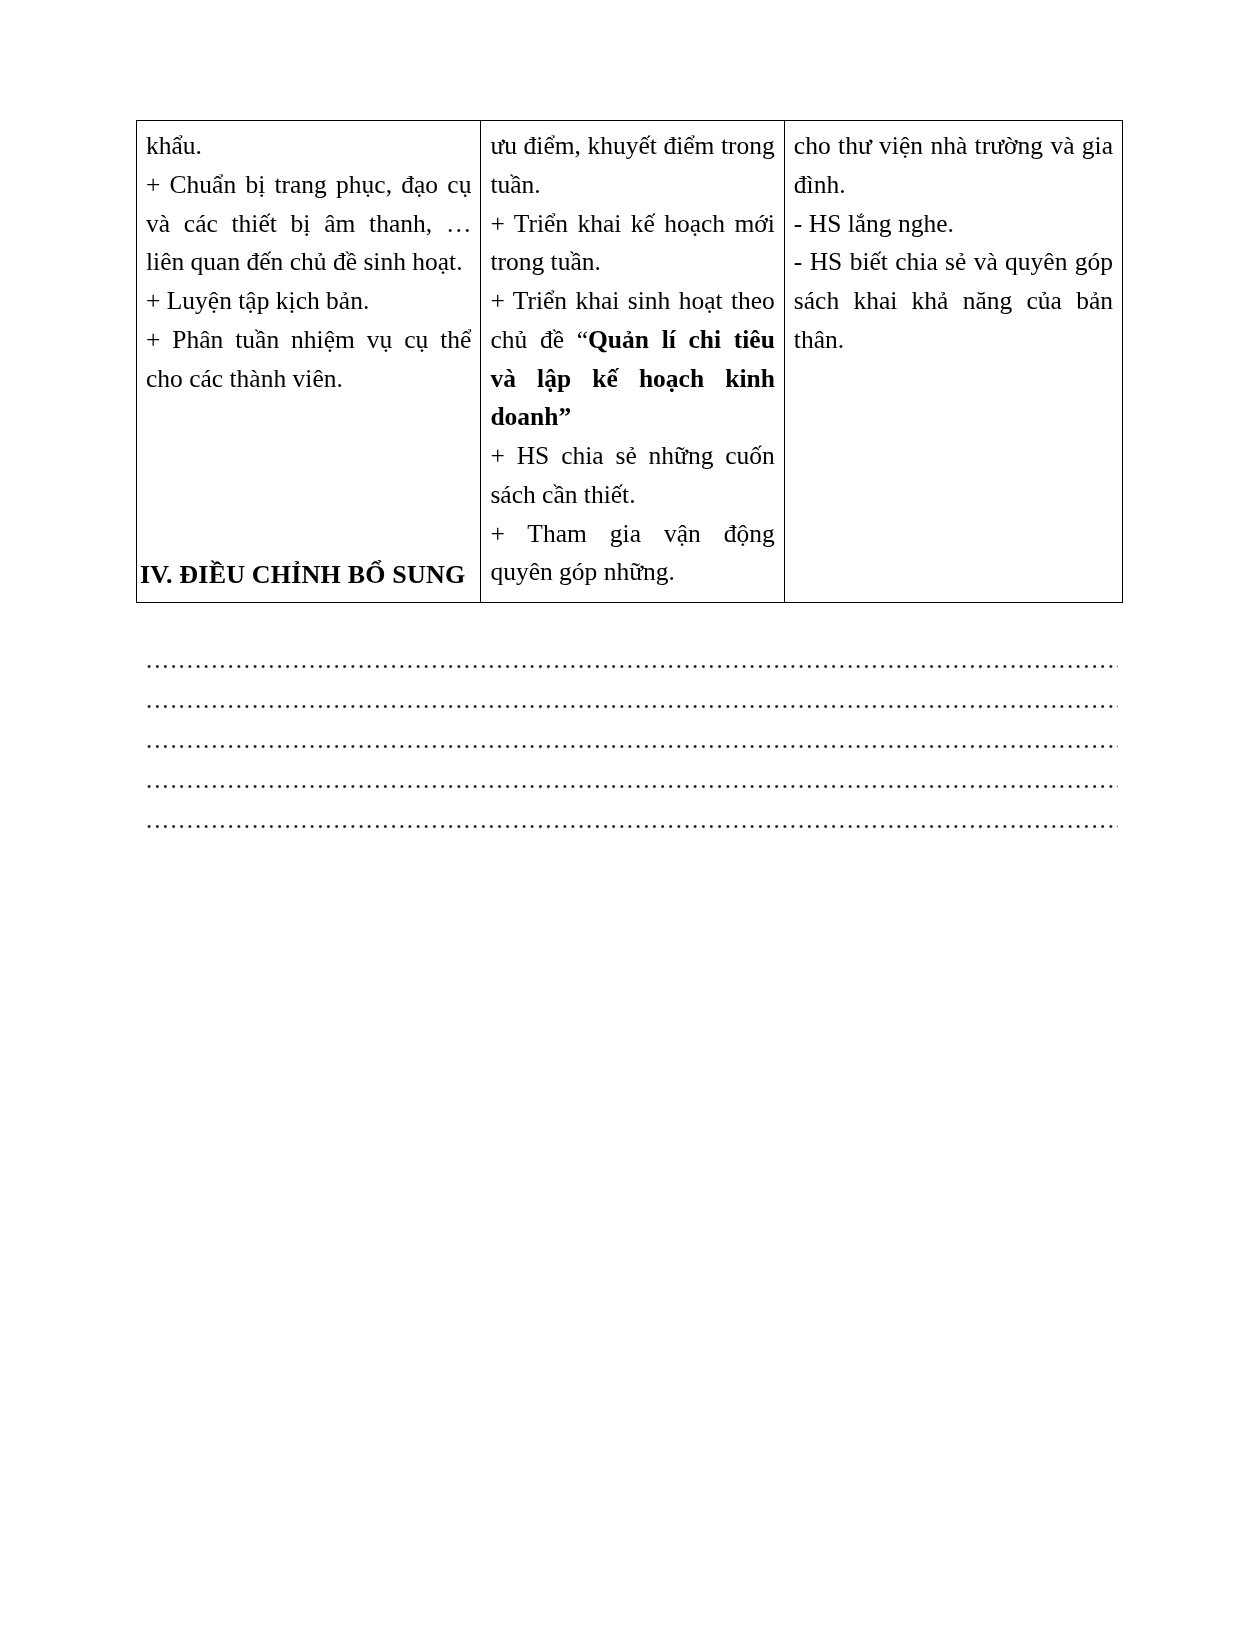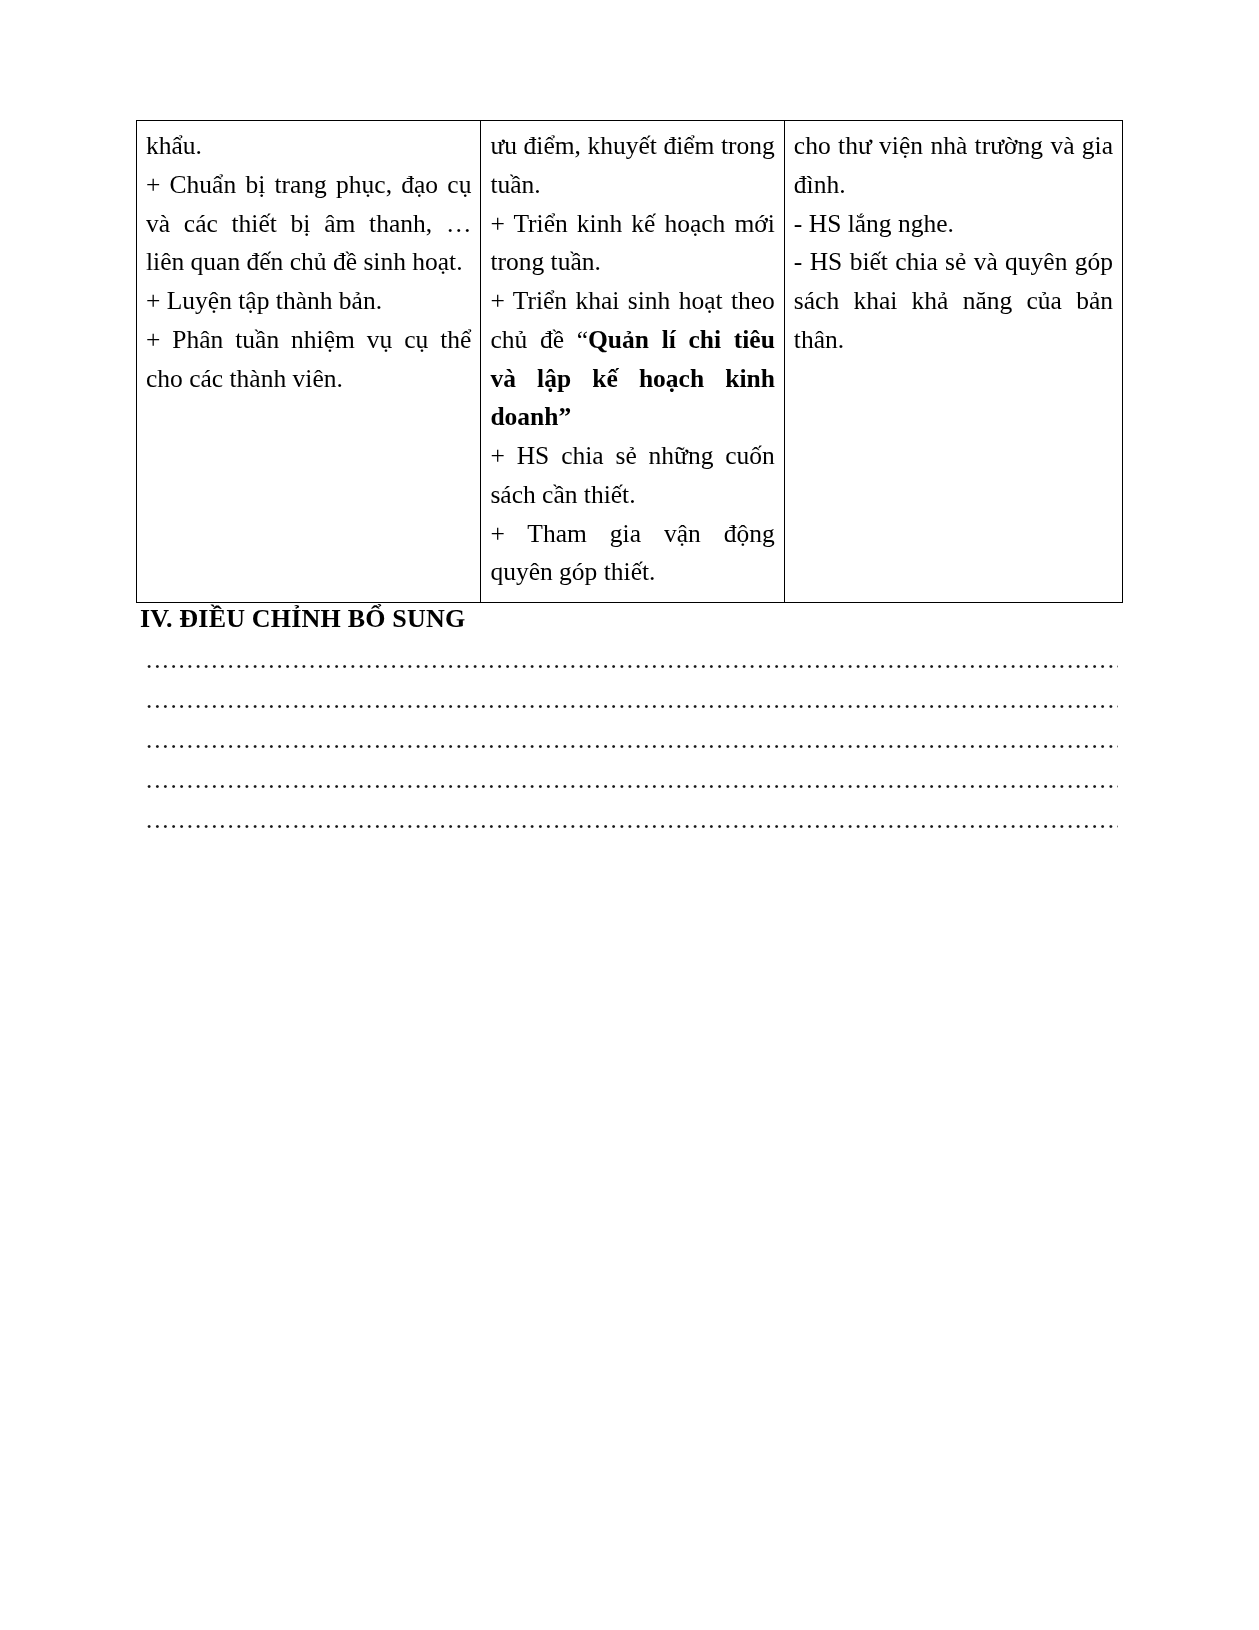--- a/index.html
+++ b/index.html
@@ -47,21 +47,21 @@
     text-align: justify;
     text-justify: inter-word;
   }
   .para.nojust { text-align: left; }
   .para b { font-weight: bold; }
 
   
   .section-heading {
     position: absolute;
     left: 140px;
-    top: 604px;
+    top: 560px;
     font-size: 26px;
     font-weight: bold;
     letter-spacing: 0.2px;
     white-space: nowrap;
   }
 
   
   .dots-block {
     position: absolute;
     left: 146px;
@@ -83,30 +83,30 @@
 
 <div id="page">
 
   <table class="plan-table">
     <tbody>
       <tr>
 
         <td class="col-a">
           <p class="para nojust">khẩu.</p>
           <p class="para">+ Chuẩn bị trang phục, đạo cụ và các thiết bị âm thanh, … liên quan đến chủ đề sinh hoạt.</p>
-          <p class="para nojust">+ Luyện tập thành bản.</p>
+          <p class="para nojust">+ Luyện tập kịch bản.</p>
           <p class="para">+ Phân tuần nhiệm vụ cụ thể cho các thành viên.</p>
         </td>
 
         <td class="col-b">
           <p class="para">ưu điểm, khuyết điểm trong tuần.</p>
-          <p class="para">+ Triển kinh kế hoạch mới trong tuần.</p>
+          <p class="para">+ Triển khai kế hoạch mới trong tuần.</p>
           <p class="para"><span>+ Triển khai sinh hoạt theo chủ đề “</span><b>Quản lí chi tiêu và lập kế hoạch kinh doanh</b><b>”</b></p>
           <p class="para">+ HS chia sẻ những cuốn sách cần thiết.</p>
-          <p class="para">+ Tham gia vận động quyên góp thiết.</p>
+          <p class="para">+ Tham gia vận động quyên góp những.</p>
         </td>
 
         <td class="col-c">
           <p class="para">cho thư viện nhà trường và gia đình.</p>
           <p class="para nojust">- HS lắng nghe.</p>
           <p class="para">- HS biết chia sẻ và quyên góp sách khai khả năng của bản thân.</p>
         </td>
 
       </tr>
     </tbody>

